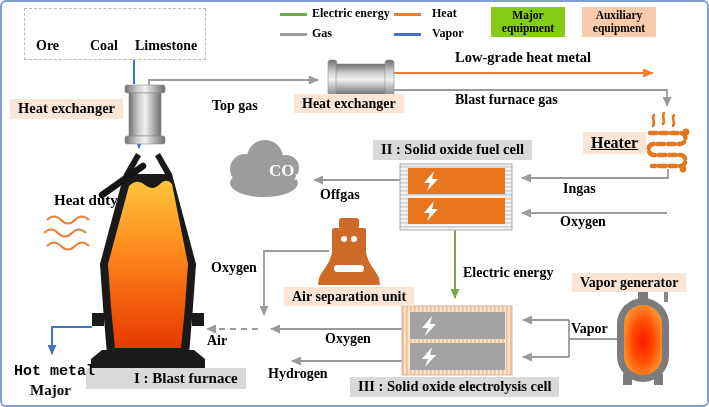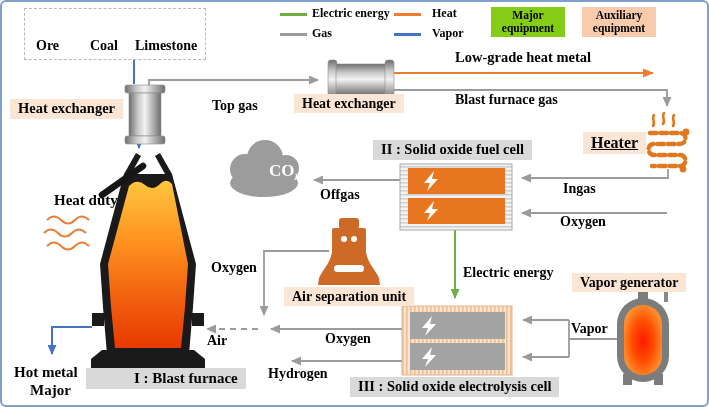--- a/index.html
+++ b/index.html
@@ -259,16 +259,16 @@
   <div class="lbl white" style="left:243px;top:160px;font-size:17px;position:absolute;font-weight:bold;">
     <span>CO</span><sub>x</sub>
   </div>
   <div class="lbl" style="left:461px;top:263px;font-size:14px;">Electric energy</div>
   <div class="lbl" style="left:209px;top:258px;font-size:14px;">Oxygen</div>
   <div class="lbl" style="left:323px;top:329px;font-size:14px;">Oxygen</div>
   <div class="lbl" style="left:205px;top:331px;font-size:14px;">Air</div>
   <div class="lbl" style="left:266px;top:364px;font-size:14px;">Hydrogen</div>
   <div class="lbl" style="left:569px;top:319px;font-size:14px;">Vapor</div>
   <div class="lbl" style="left:52px;top:190px;font-size:15px;">Heat duty</div>
-  <div class="lbl" style="left:12px;top:362px;font-size:15px;">Hot metal</div>
+  <div class="lbl" style="left:12px;top:362px;font-size:15px;font-family:Liberation Mono, monospace;">Hot metal</div>
   <div class="lbl" style="left:28px;top:380px;font-size:15px;">Major</div>
 
 </div>
 
 </body></html>

